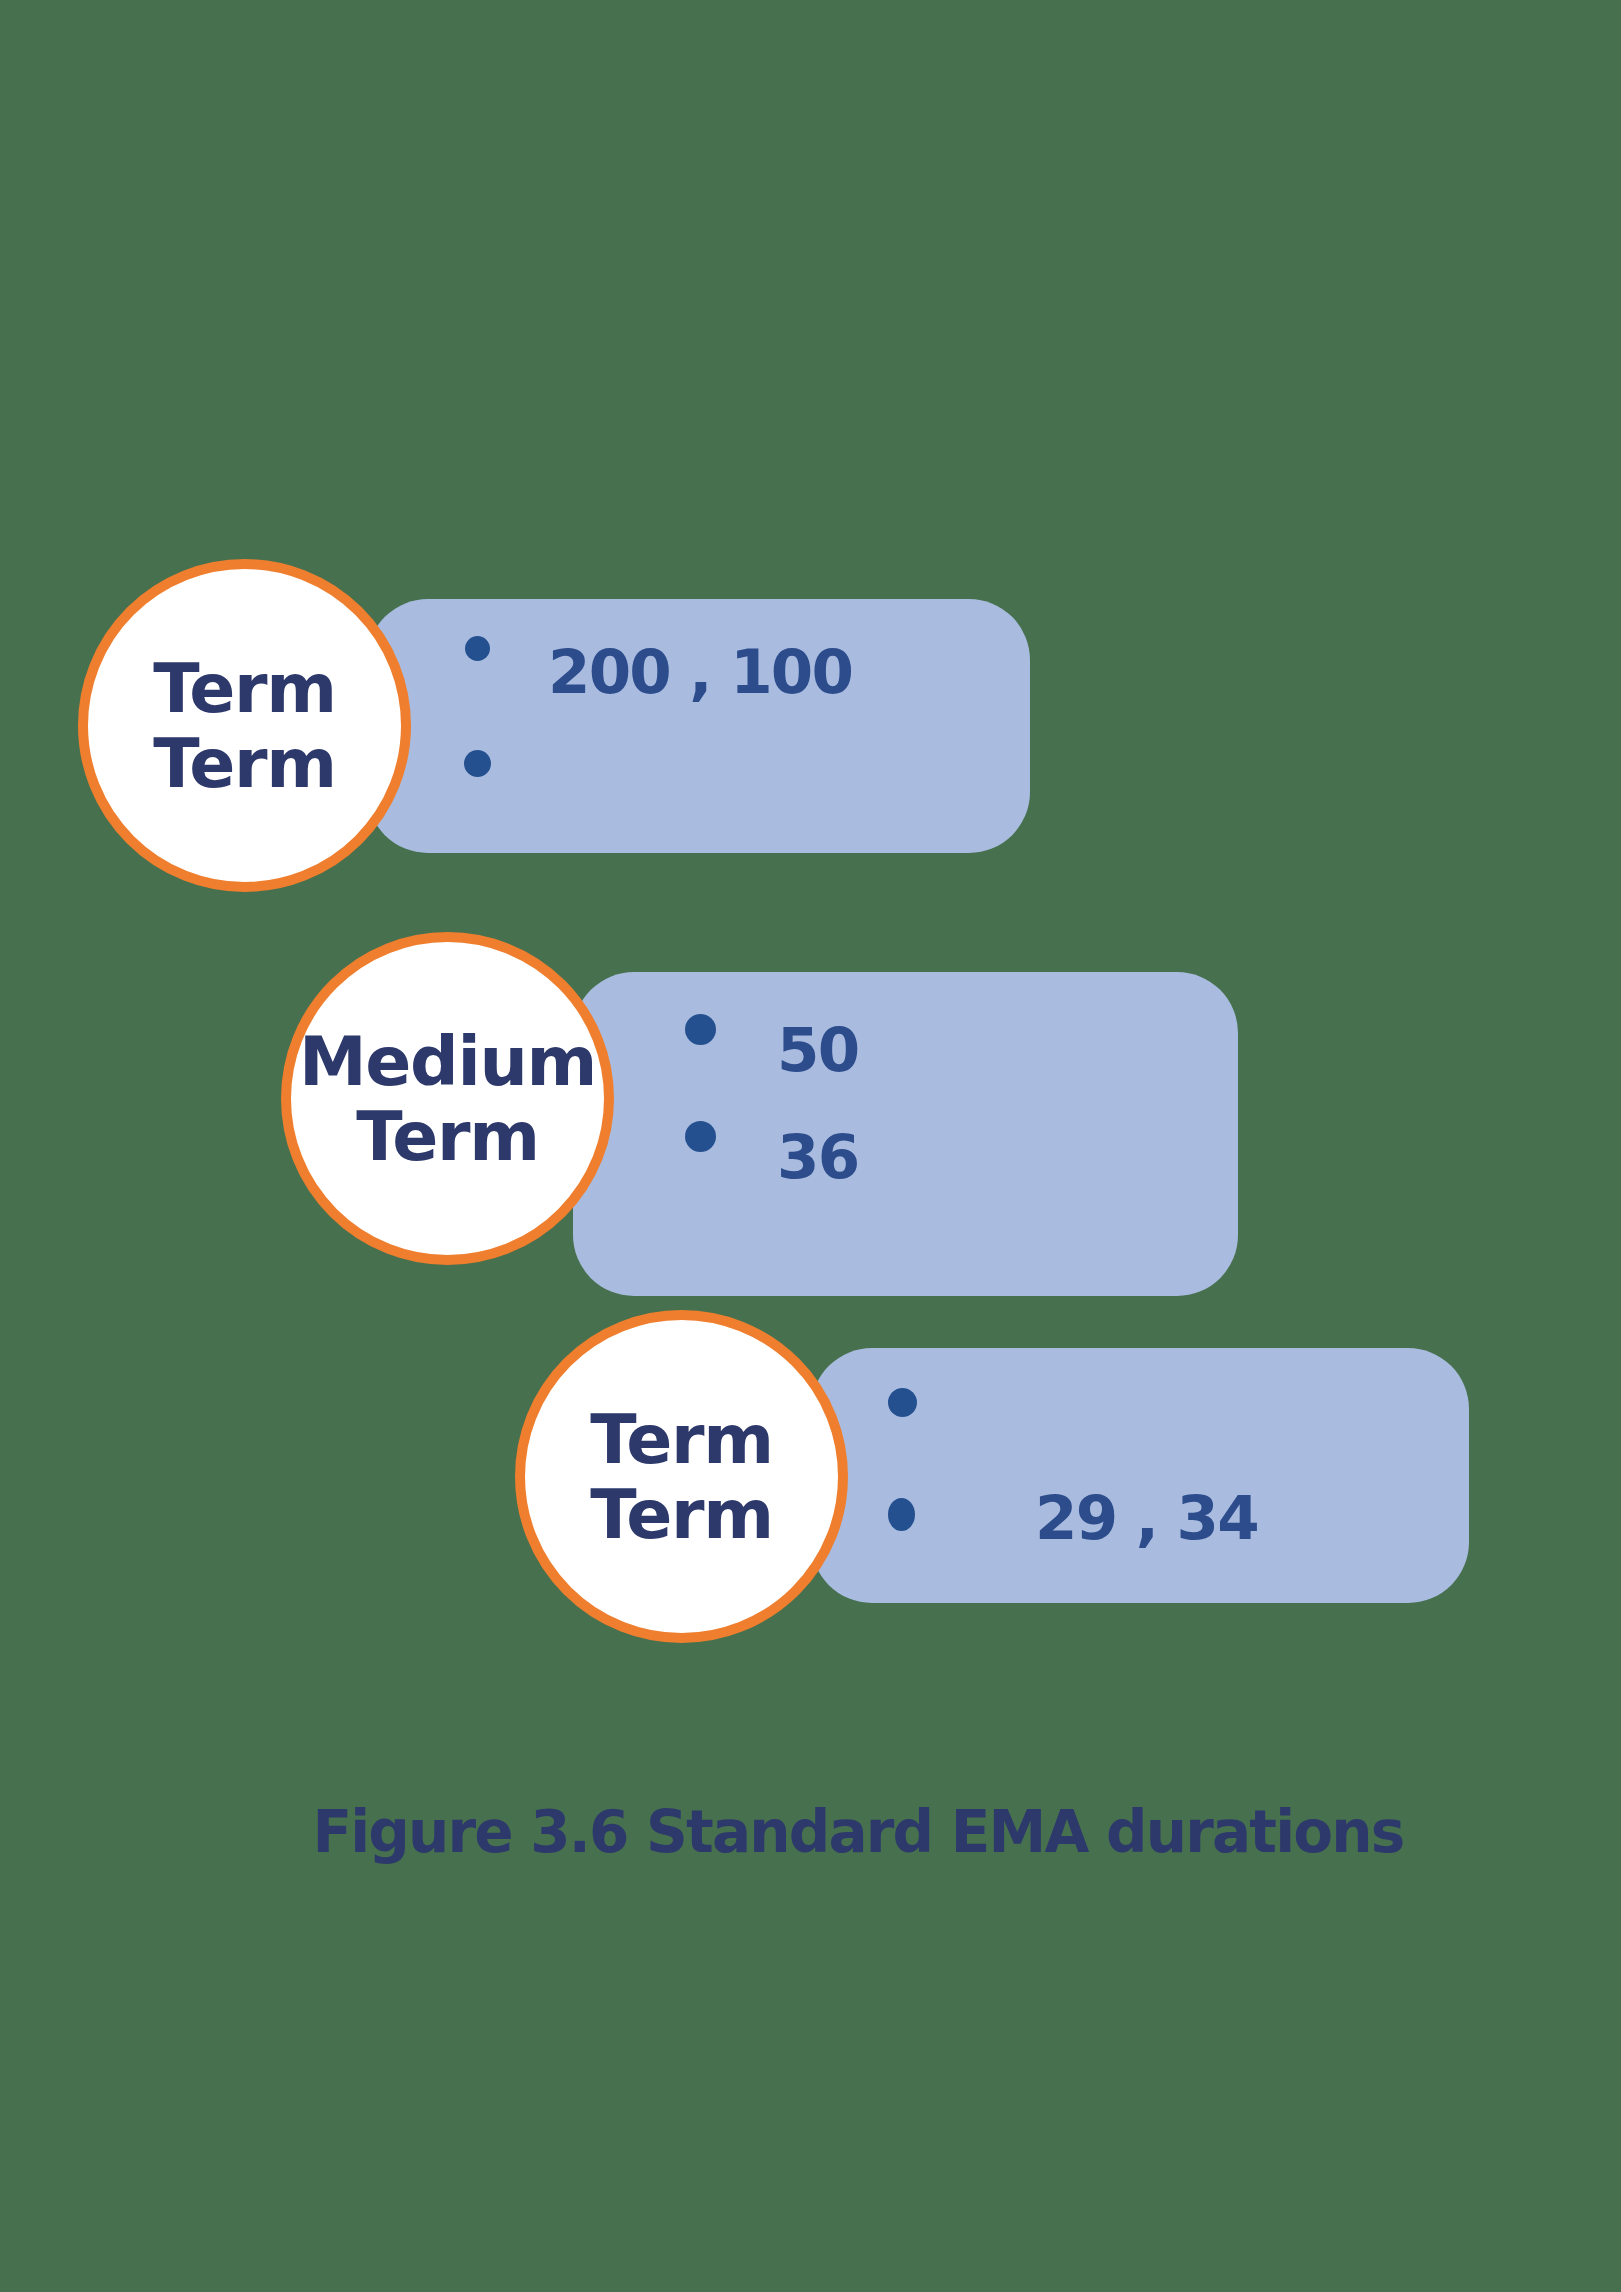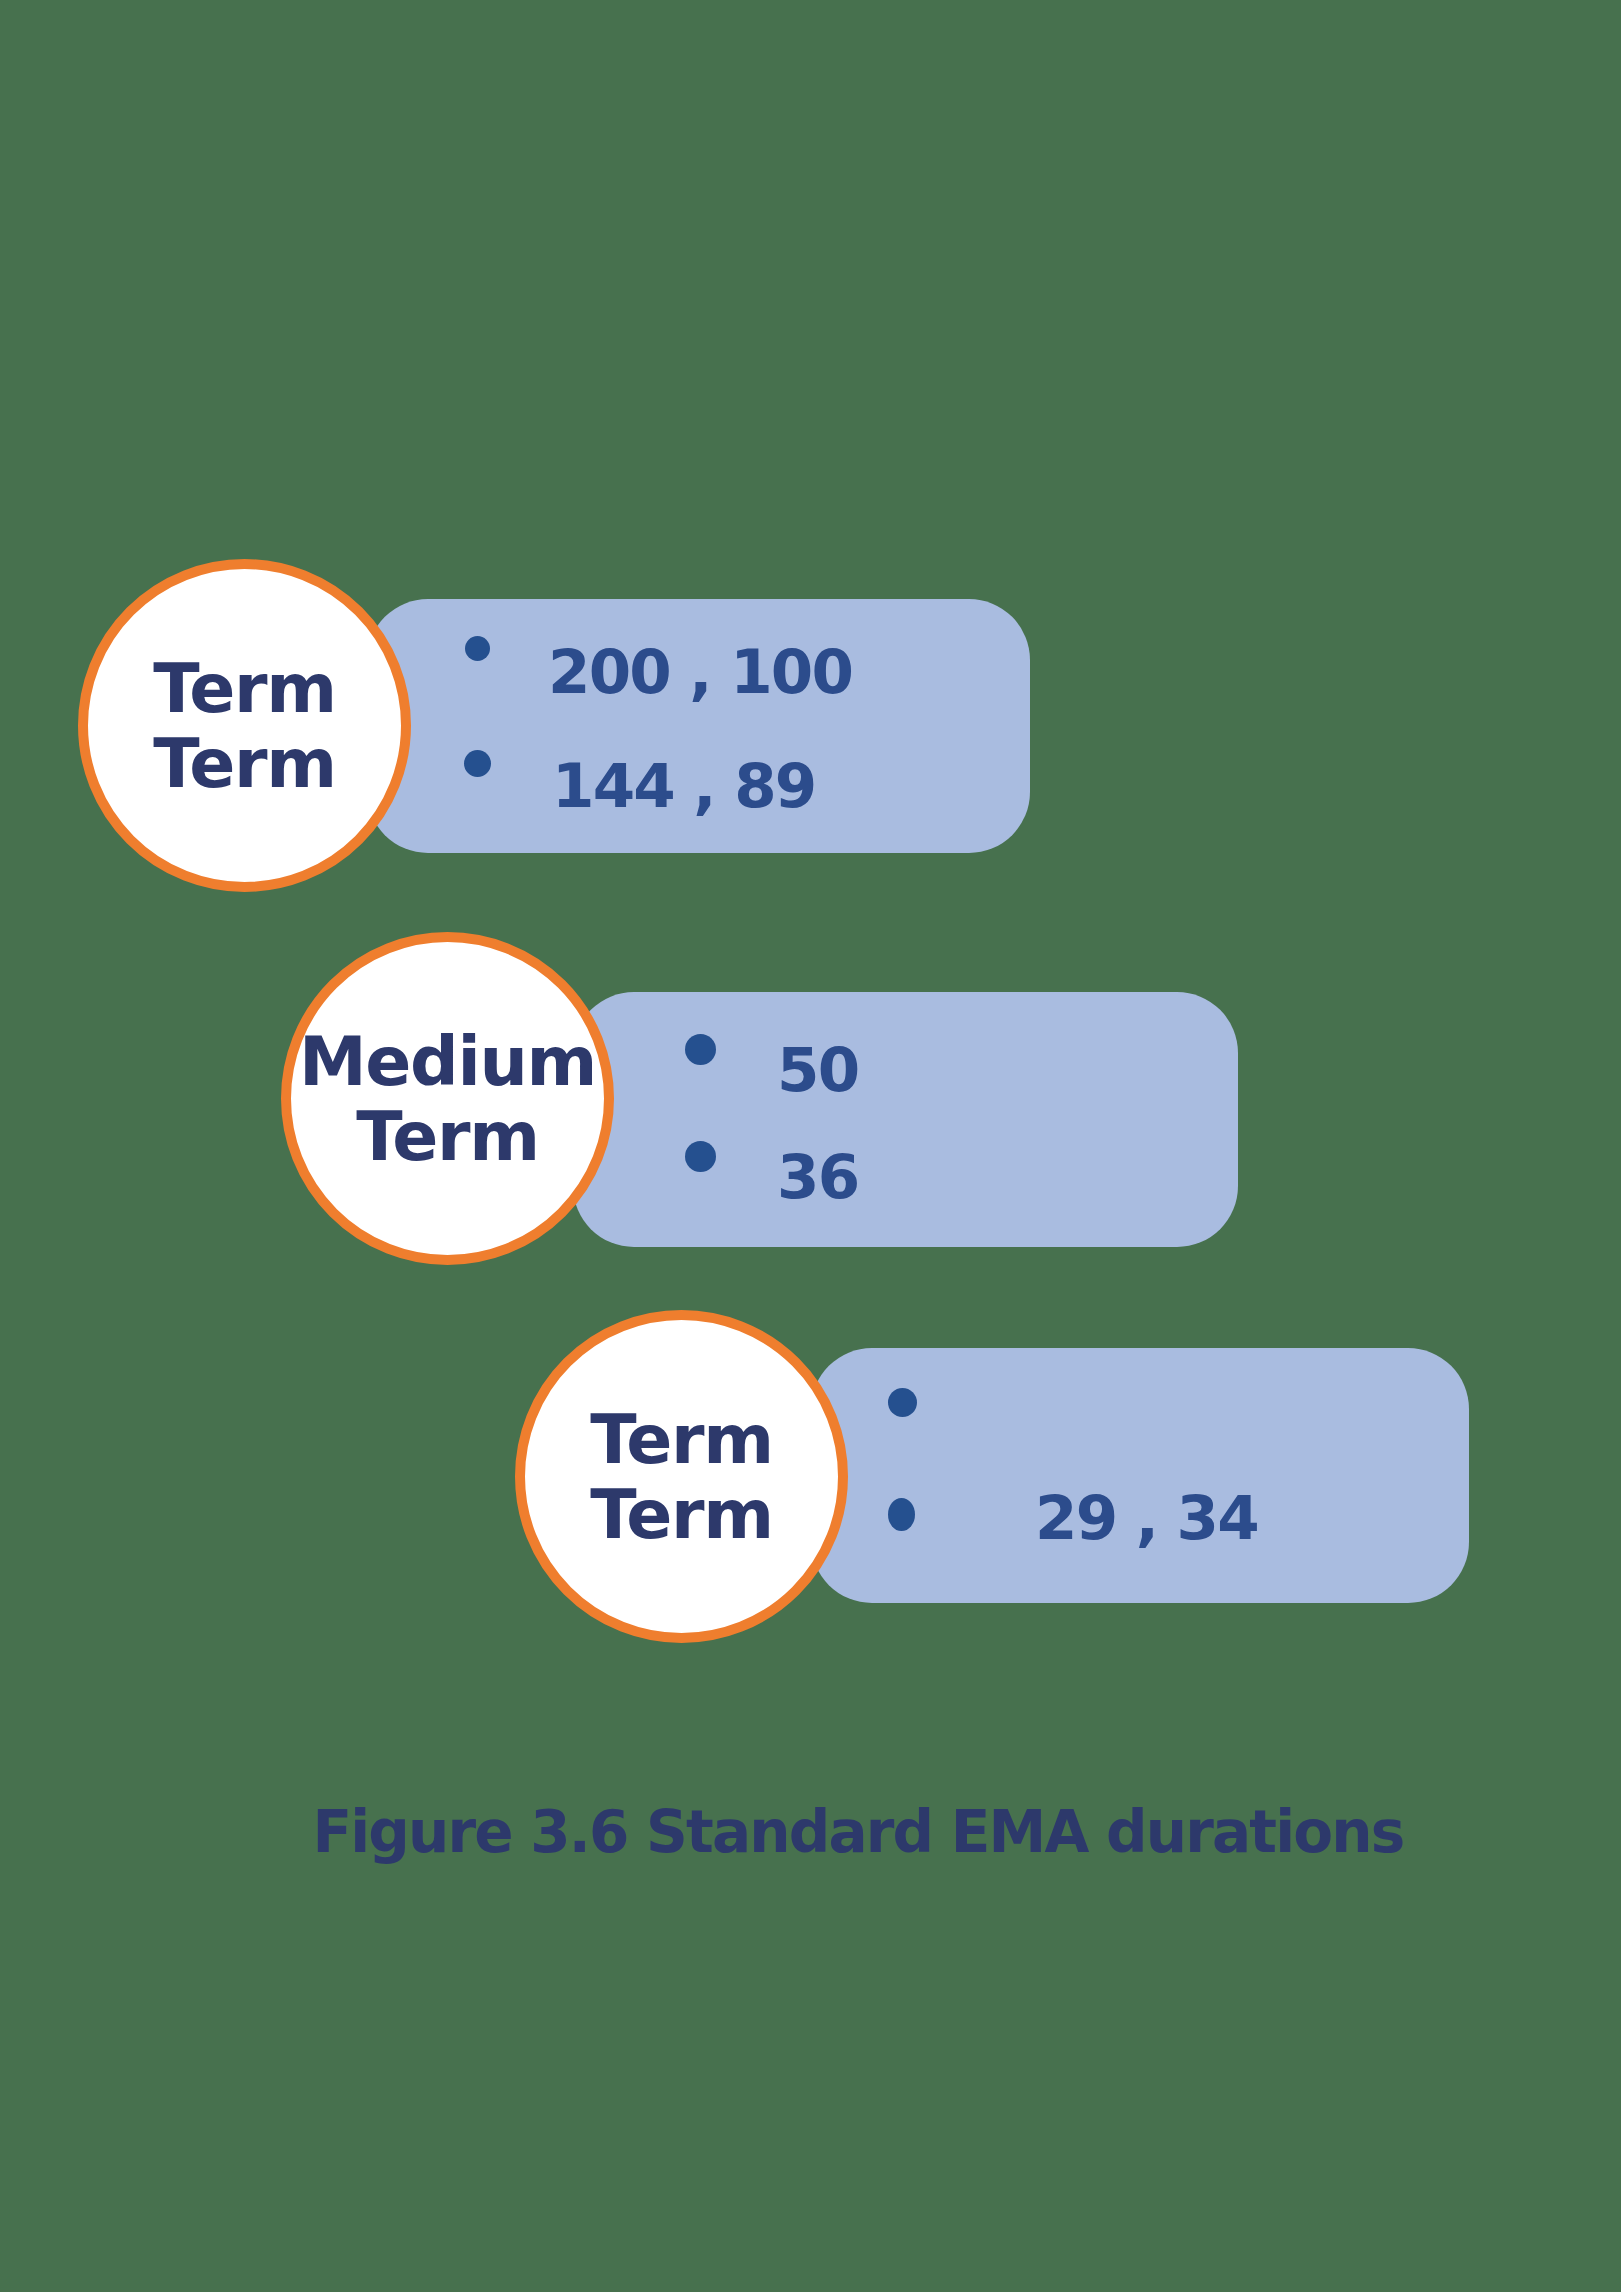--- a/index.html
+++ b/index.html
@@ -45,21 +45,21 @@
     width:27px;height:27px;margin-right:59px;
   }
   
   .g0 .pill{left:367px;top:599px;width:663px;height:254px;}
   .g0 .circle{left:78px;top:559px;}
   .g0 .i0{left:98px;top:37px;}
   .g0 .i1{left:97px;top:151px;}
   .g0 .dot{width:25px;height:25px;margin-right:58px;}
   .g0 .i1 .dot{width:27px;height:27px;margin-right:61px;}
   
-  .g1 .pill{left:573px;top:972px;width:665px;height:255px;margin-top:20px;}
+  .g1 .pill{left:573px;top:972px;width:665px;height:324px;}
   .g1 .circle{left:281px;top:932px;}
   .g1 .i0{left:112px;top:42px;}
   .g1 .i1{left:112px;top:149px;}
   .g1 .dot{width:31px;height:31px;margin-right:61px;}
   
   .g2 .pill{left:811px;top:1348px;width:658px;height:255px;}
   .g2 .circle{left:515px;top:1310px;}
   .g2 .i0{left:77px;top:40px;}
   .g2 .i1{left:77px;top:134px;}
   .g2 .dot{width:29px;height:29px;margin-right:67px;}
@@ -77,21 +77,20 @@
 <div id="canvas">
 
   <section class="group g0">
     <div class="pill">
       <div class="item i0">
         <span class="dot"></span>
         <span class="val">200 , 100</span>
       </div>
       <div class="item i1">
         <span class="dot"></span>
-        <span class="val">144 , 89</span>
       </div>
     </div>
     <div class="circle">
       <div class="label">
         <span>Term</span>
         <span>Term</span>
       </div>
     </div>
   </section>
 

